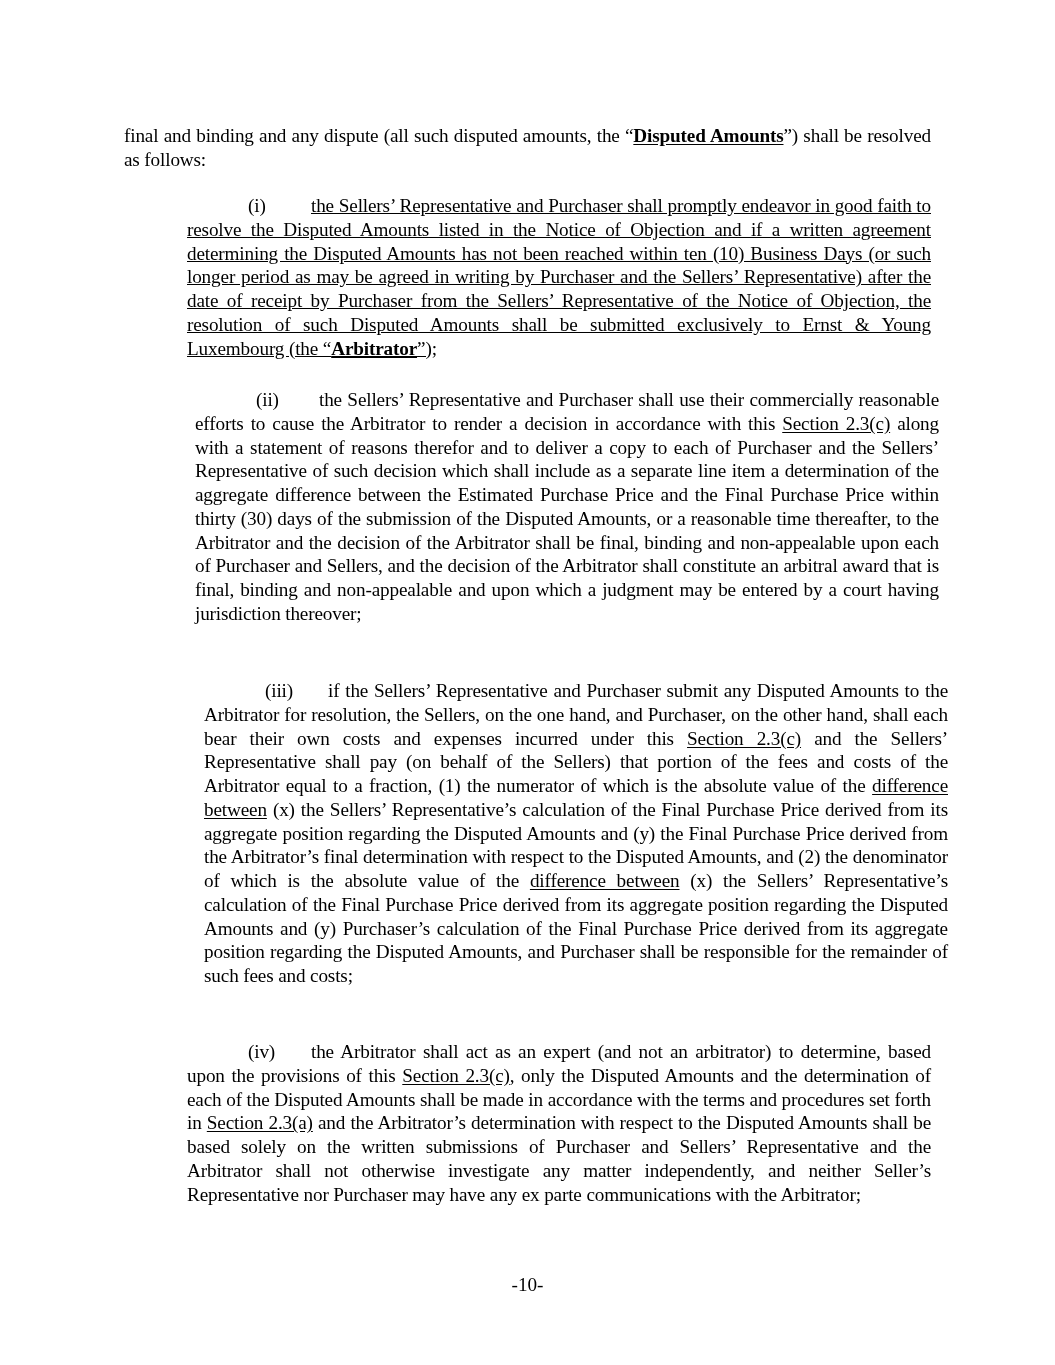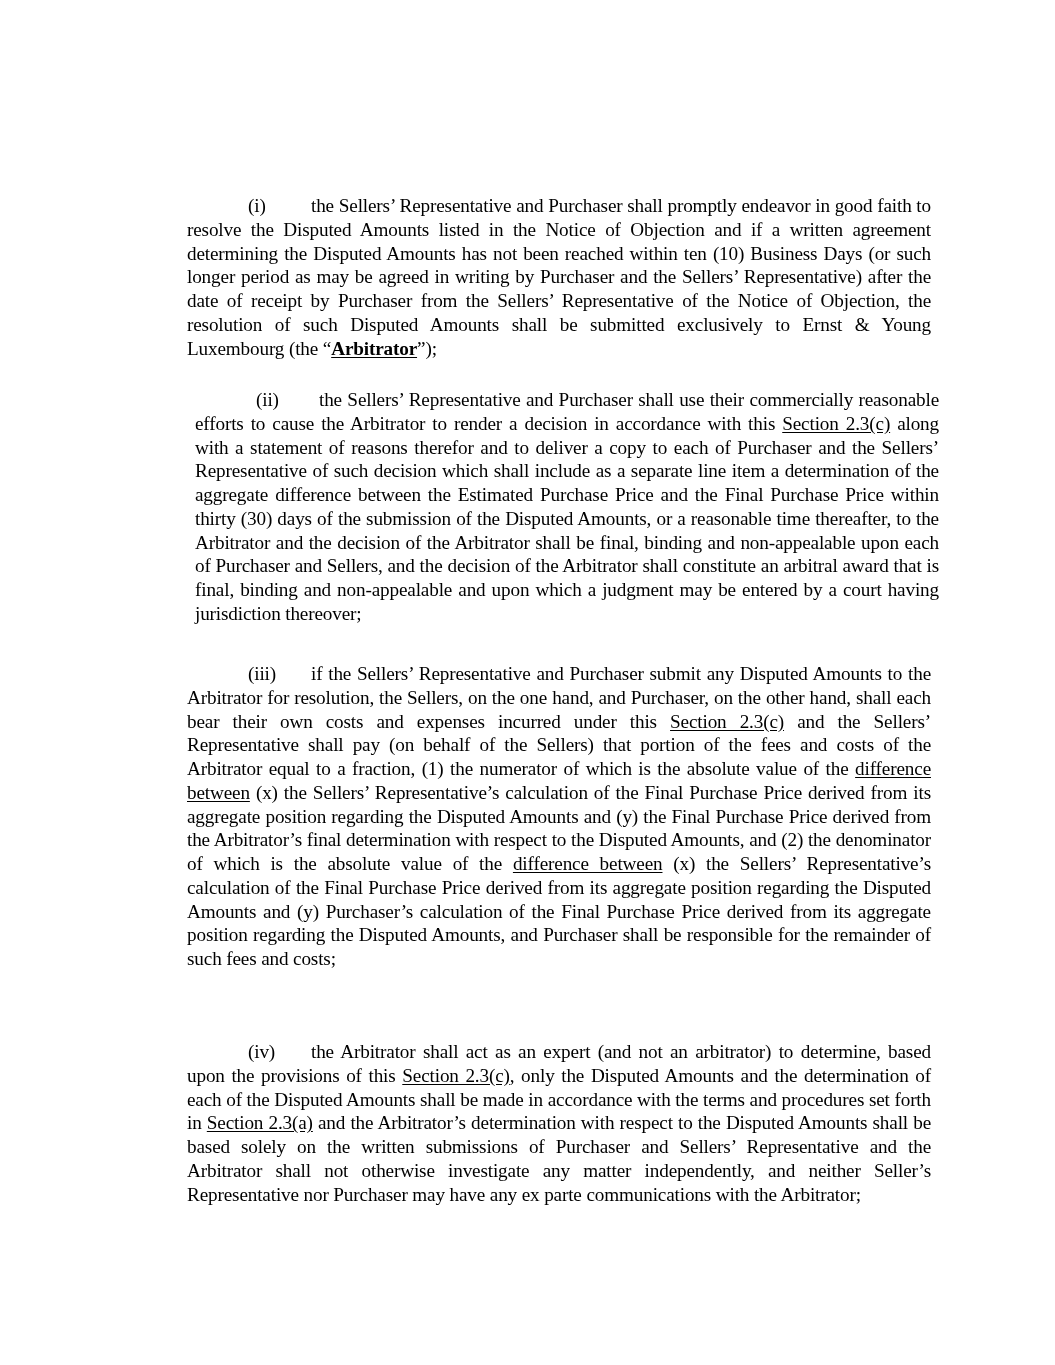--- a/index.html
+++ b/index.html
@@ -19,30 +19,32 @@
   #p3 { top: 662px; }
   #p4 { top: 1040px; }
   .pagenum { position: absolute; top: 1274px; left: 0; width: 1055px; text-align: center;
              font-size: 19.2px; }
 </style>
 </head>
 <body>
 
 <div class="page">
 
+  <p class="para intro" style="margin:0;"><span>final and binding and any dispute (all such disputed amounts, the “</span><span class="bu">Disputed Amounts</span><span>”) shall be resolved as follows:</span></p>
 
-  <p class="para sub" id="p1" style="margin:0;">
+  <p class="para sub" id="p1" style="margin:0;text-decoration:underline;">
       <span class="first"><span class="label">(i)</span><span>the Sellers’ Representative and Purchaser shall promptly endeavor in good faith to resolve the Disputed Amounts listed in the Notice of Objection and if a written agreement determining the Disputed Amounts has not been reached within ten (10) Business Days (or such longer period as may be agreed in writing by Purchaser and the Sellers’ Representative) after the date of receipt by Purchaser from the Sellers’ Representative of the Notice of Objection, the resolution of such Disputed Amounts shall be submitted exclusively to Ernst &amp; Young Luxembourg (the “</span><span class="bu">Arbitrator</span><span>”);</span></span>
     </p>
 
   <p class="para sub" id="p2" style="margin:8px;">
       <span class="first"><span class="label">(ii)</span><span>the Sellers’ Representative and Purchaser shall use their commercially reasonable efforts to cause the Arbitrator to render a decision in accordance with this </span><span class="u">Section 2.3(c)</span><span> along with a statement of reasons therefor and to deliver a copy to each of Purchaser and the Sellers’ Representative of such decision which shall include as a separate line item a determination of the aggregate difference between the Estimated Purchase Price and the Final Purchase Price within thirty (30) days of the submission of the Disputed Amounts, or a reasonable time thereafter, to the Arbitrator and the decision of the Arbitrator shall be final, binding and non-appealable upon each of Purchaser and Sellers, and the decision of the Arbitrator shall constitute an arbitral award that is final, binding and non-appealable and upon which a judgment may be entered by a court having jurisdiction thereover;</span></span>
     </p>
 
-  <p class="para sub" id="p3" style="margin:0;">
+  <p class="para sub" id="p3" style="margin:17px;">
       <span class="first"><span class="label">(iii)</span><span>if the Sellers’ Representative and Purchaser submit any Disputed Amounts to the Arbitrator for resolution, the Sellers, on the one hand, and Purchaser, on the other hand, shall each bear their own costs and expenses incurred under this </span><span class="u">Section 2.3(c)</span><span> and the Sellers’ Representative shall pay (on behalf of the Sellers) that portion of the fees and costs of the Arbitrator equal to a fraction, (1) the numerator of which is the absolute value of the </span><span class="u">difference between</span><span> (x) the Sellers’ Representative’s calculation of the Final Purchase Price derived from its aggregate position regarding the Disputed Amounts and (y) the Final Purchase Price derived from the Arbitrator’s final determination with respect to the Disputed Amounts, and (2) the denominator of which is the absolute value of the </span><span class="u">difference between</span><span> (x) the Sellers’ Representative’s calculation of the Final Purchase Price derived from its aggregate position regarding the Disputed Amounts and (y) Purchaser’s calculation of the Final Purchase Price derived from its aggregate position regarding the Disputed Amounts, and Purchaser shall be responsible for the remainder of such fees and costs;</span></span>
     </p>
 
   <p class="para sub" id="p4" style="margin:0;">
       <span class="first"><span class="label">(iv)</span><span>the Arbitrator shall act as an expert (and not an arbitrator) to determine, based upon the provisions of this </span><span class="u">Section 2.3(c)</span><span>, only the Disputed Amounts and the determination of each of the Disputed Amounts shall be made in accordance with the terms and procedures set forth in </span><span class="u">Section 2.3(a)</span><span> and the Arbitrator’s determination with respect to the Disputed Amounts shall be based solely on the written submissions of Purchaser and Sellers’ Representative and the Arbitrator shall not otherwise investigate any matter independently, and neither Seller’s Representative nor Purchaser may have any ex parte communications with the Arbitrator;</span></span>
     </p>
 
+  <div class="pagenum">-10-</div>
 </div>
 
 </body></html>

